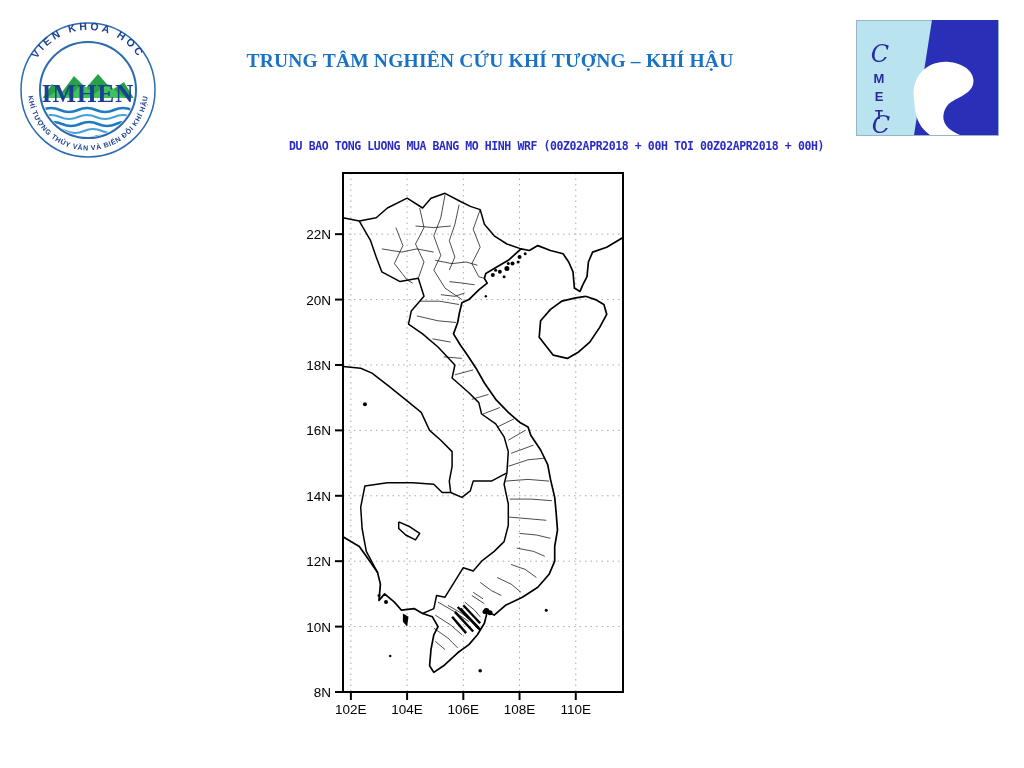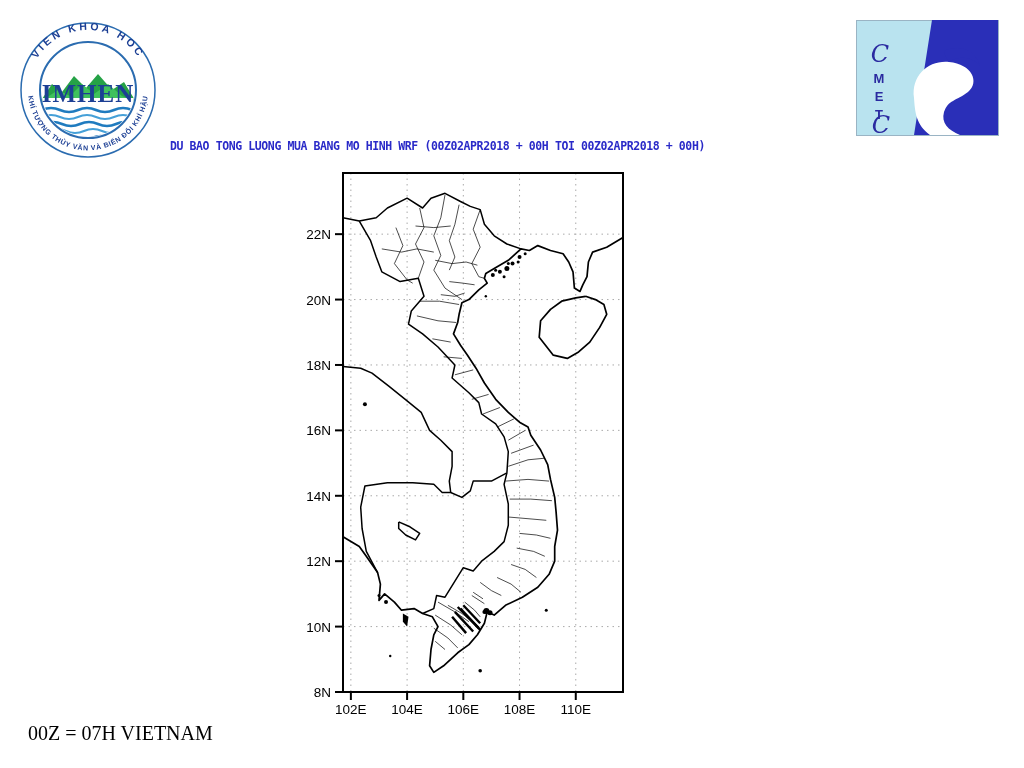--- a/index.html
+++ b/index.html
@@ -1,21 +1,21 @@
 <!DOCTYPE html>
 <html><head>
 <meta charset="utf-8">
 <style>
   html,body{margin:0;padding:0;background:#fff;}
   .page{position:relative;width:1024px;height:768px;background:#ffffff;overflow:hidden;
         font-family:"Liberation Serif",serif;}
   .hdr{position:absolute;left:150px;top:46px;width:680px;text-align:center;}
   .hdr-line1{font-size:20px;font-weight:normal;letter-spacing:0.2px;}
   .hdr-line2{font-size:19.5px;font-weight:bold;margin-top:4px;letter-spacing:0.2px;}
-  .subtitle{position:absolute;left:170px;top:139px;width:654px;text-align:left;
+  .subtitle{position:absolute;left:170px;top:139px;width:654px;text-align:right;
             font-family:"DejaVu Sans Mono",monospace;font-size:11.5px;font-weight:bold;
             letter-spacing:-0.4px;white-space:nowrap;}
   .footer-note{position:absolute;left:28px;top:722px;font-size:20px;color:#000;}
   svg text{user-select:none;}
   .tick-label{font-family:"Liberation Sans",sans-serif;font-size:13.5px;fill:#000;}
 </style>
 </head>
 <body>
 
 <div class="page">
@@ -60,20 +60,21 @@
     <g fill="#2a2aa0" text-anchor="middle">
       <text x="24" y="42" style="font-family:'DejaVu Serif',serif;font-style:italic;font-size:24px;">C</text>
       <text x="23" y="63" style="font-family:'Liberation Sans',sans-serif;font-weight:bold;font-size:13px;">M</text>
       <text x="23" y="81" style="font-family:'Liberation Sans',sans-serif;font-weight:bold;font-size:13px;">E</text>
       <text x="23" y="99" style="font-family:'Liberation Sans',sans-serif;font-weight:bold;font-size:13px;">T</text>
       <text x="25" y="113" style="font-family:'DejaVu Serif',serif;font-style:italic;font-size:24px;">C</text>
     </g>
   </svg>
 
   <div class="hdr" style="color: rgb(26, 114, 196);">
+    <div class="hdr-line2">TRUNG TÂM NGHIÊN CỨU KHÍ TƯỢNG – KHÍ HẬU</div>
   </div>
 
   <div class="subtitle" style="color: rgb(42, 42, 200);">DU BAO TONG LUONG MUA BANG MO HINH WRF (00Z02APR2018 + 00H TOI 00Z02APR2018 + 00H)</div>
 
   <svg id="map-svg" style="position:absolute;left:0;top:0;" width="1024" height="768" viewBox="0 0 1024 768">
       <line x1="350.8714859437751" y1="173" x2="350.8714859437751" y2="692" stroke="#aaaaaa" stroke-width="1" stroke-dasharray="1.5 4"></line>
       <line x1="407.09638554216866" y1="173" x2="407.09638554216866" y2="692" stroke="#aaaaaa" stroke-width="1" stroke-dasharray="1.5 4"></line>
       <line x1="463.32128514056217" y1="173" x2="463.32128514056217" y2="692" stroke="#aaaaaa" stroke-width="1" stroke-dasharray="1.5 4"></line>
       <line x1="519.5461847389557" y1="173" x2="519.5461847389557" y2="692" stroke="#aaaaaa" stroke-width="1" stroke-dasharray="1.5 4"></line>
       <line x1="575.7710843373493" y1="173" x2="575.7710843373493" y2="692" stroke="#aaaaaa" stroke-width="1" stroke-dasharray="1.5 4"></line>
@@ -177,15 +178,14 @@
       <line x1="407.09638554216866" y1="692" x2="407.09638554216866" y2="700" stroke="#000000" stroke-width="2"></line>
       <text x="407.09638554216866" y="714" text-anchor="middle" class="tick-label">104E</text>
       <line x1="463.32128514056217" y1="692" x2="463.32128514056217" y2="700" stroke="#000000" stroke-width="2"></line>
       <text x="463.32128514056217" y="714" text-anchor="middle" class="tick-label">106E</text>
       <line x1="519.5461847389557" y1="692" x2="519.5461847389557" y2="700" stroke="#000000" stroke-width="2"></line>
       <text x="519.5461847389557" y="714" text-anchor="middle" class="tick-label">108E</text>
       <line x1="575.7710843373493" y1="692" x2="575.7710843373493" y2="700" stroke="#000000" stroke-width="2"></line>
       <text x="575.7710843373493" y="714" text-anchor="middle" class="tick-label">110E</text>
     </svg>
 
-  <div class="footer-note">00Z = 07H VIETNAM</div>
 
 </div>
 
 </body></html>

